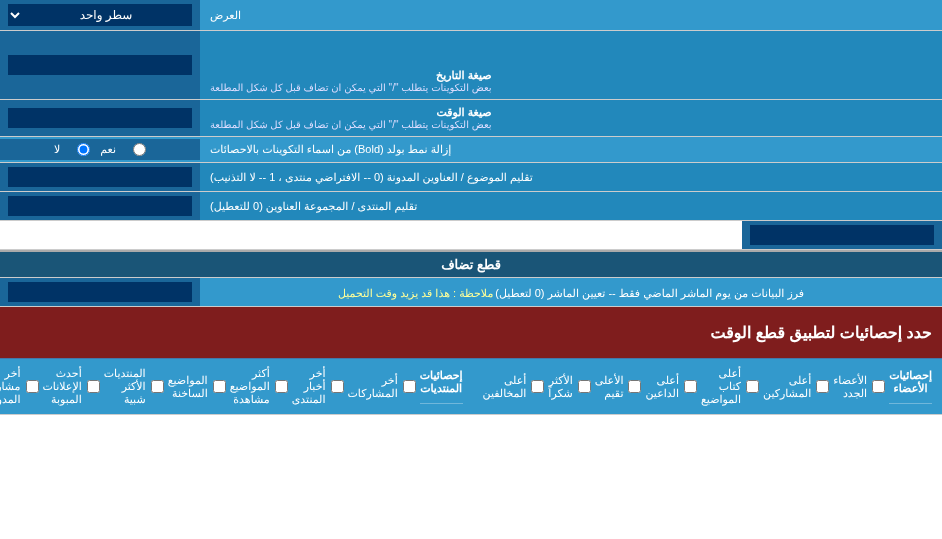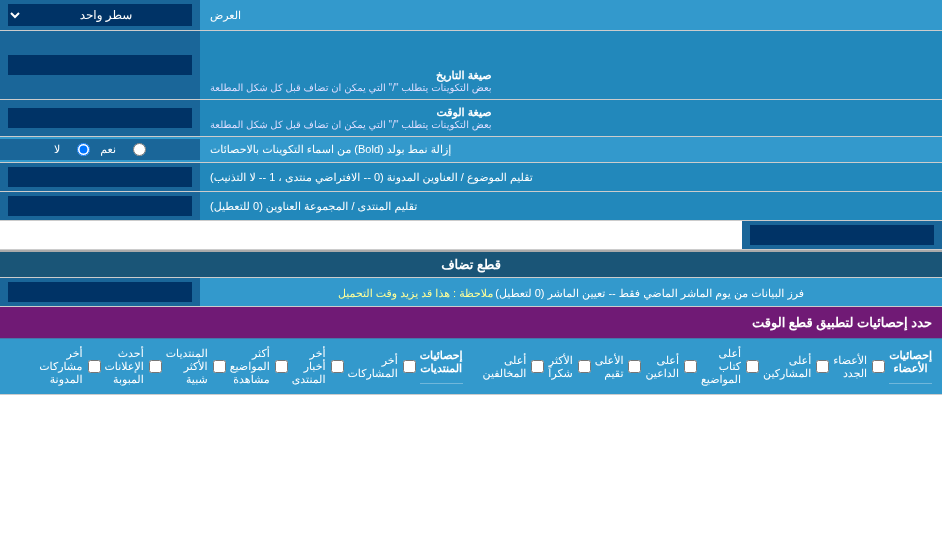--- a/index.html
+++ b/index.html
@@ -85,26 +85,26 @@
       display: flex;
       align-items: center;
       gap: 17px;
     }
     
     .checkbox-section {
       background: #3399cc;
       border-bottom: 1px solid #ccc;
     }
     .checkbox-header {
-      background: #701a75;
-      color: #fff;
-      padding: 8px 10px;
+      background: #7f1d1d;
+      color: #fff;
+      padding: 16px 10px;
       font-weight: bold;
       text-align: right;
-      font-size: 13px;
+      font-size: 16px;
       border-bottom: 1px solid #4477aa;
     }
     .checkbox-grid {
       display: flex;
       flex-direction: row;
       padding: 4px 0;
     }
     .checkbox-col {
       flex: 1;
       padding: 4px 10px;
@@ -318,20 +318,24 @@
         <div class="checkbox-item">
           <input type="checkbox" style="">
           <span>أخر أخبار المنتدى</span>
         </div>
         <div class="checkbox-item">
           <input type="checkbox" style="">
           <span>أكثر المواضيع مشاهدة</span>
         </div>
         <div class="checkbox-item">
           <input type="checkbox" style="">
+          <span>المواضيع الساخنة</span>
+        </div>
+        <div class="checkbox-item">
+          <input type="checkbox" style="">
           <span>المنتديات الأكثر شبية</span>
         </div>
         <div class="checkbox-item">
           <input type="checkbox" style="">
           <span>أحدث الإعلانات المبوبة</span>
         </div>
         <div class="checkbox-item">
           <input type="checkbox" style="">
           <span>أخر مشاركات المدونة</span>
         </div>

